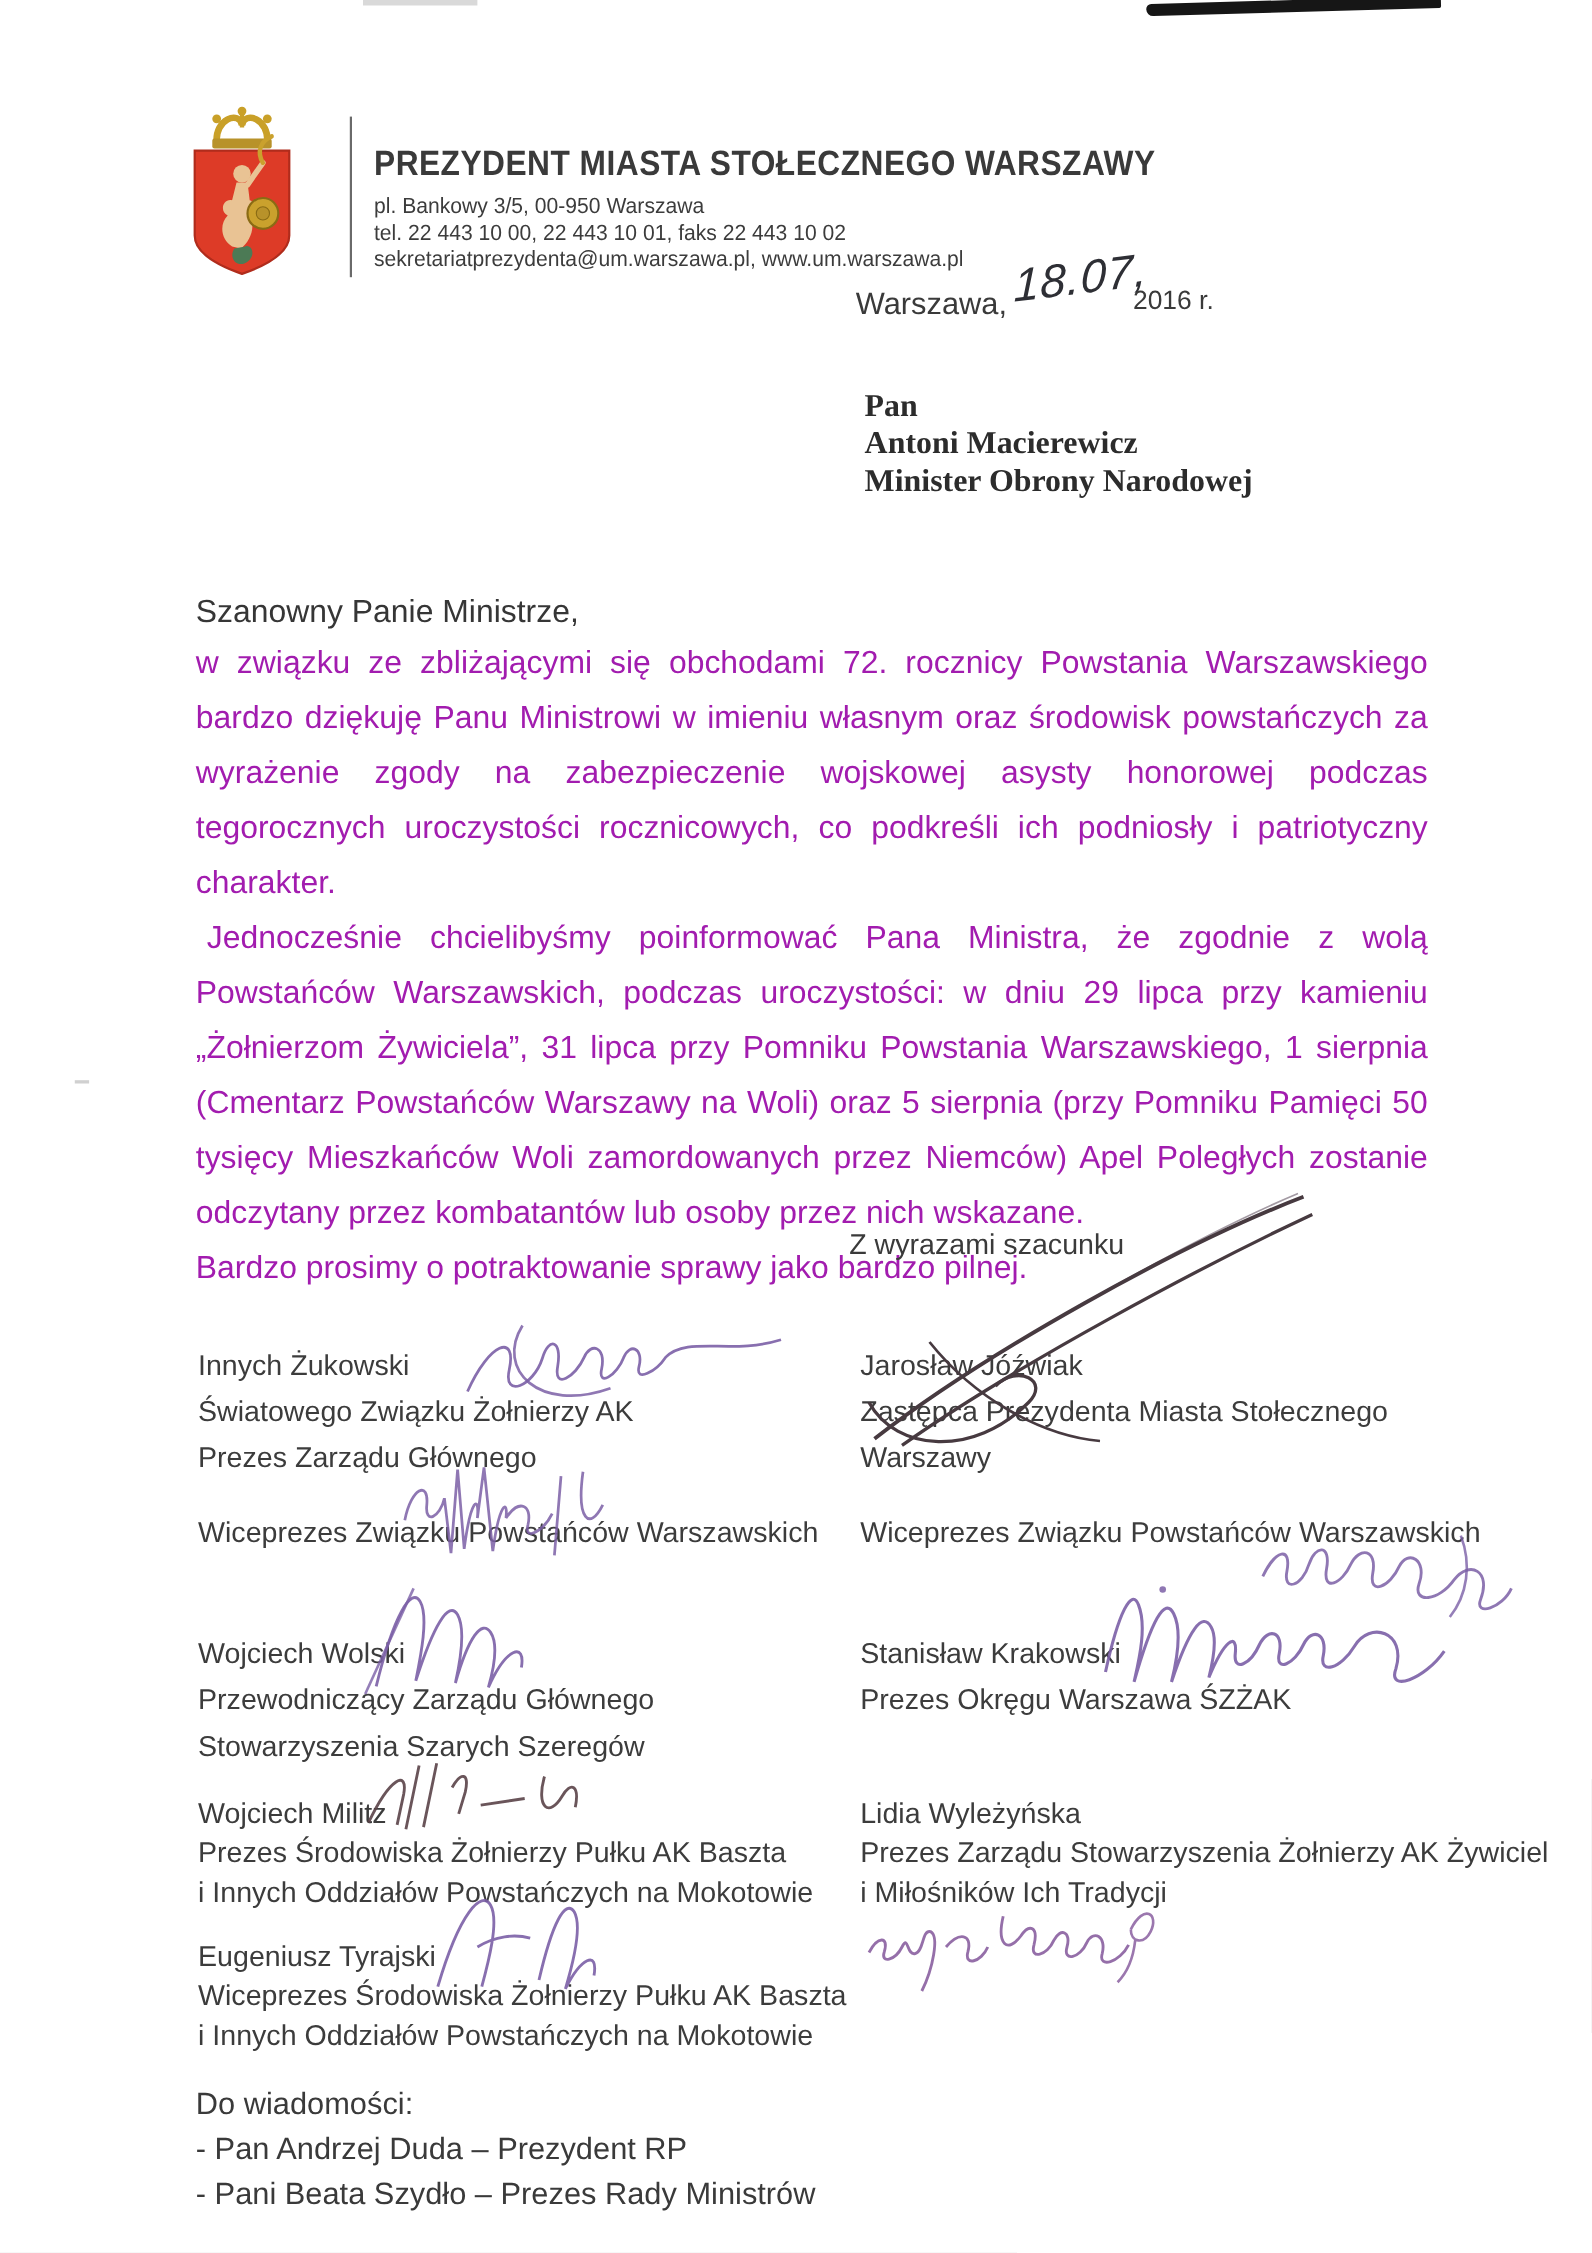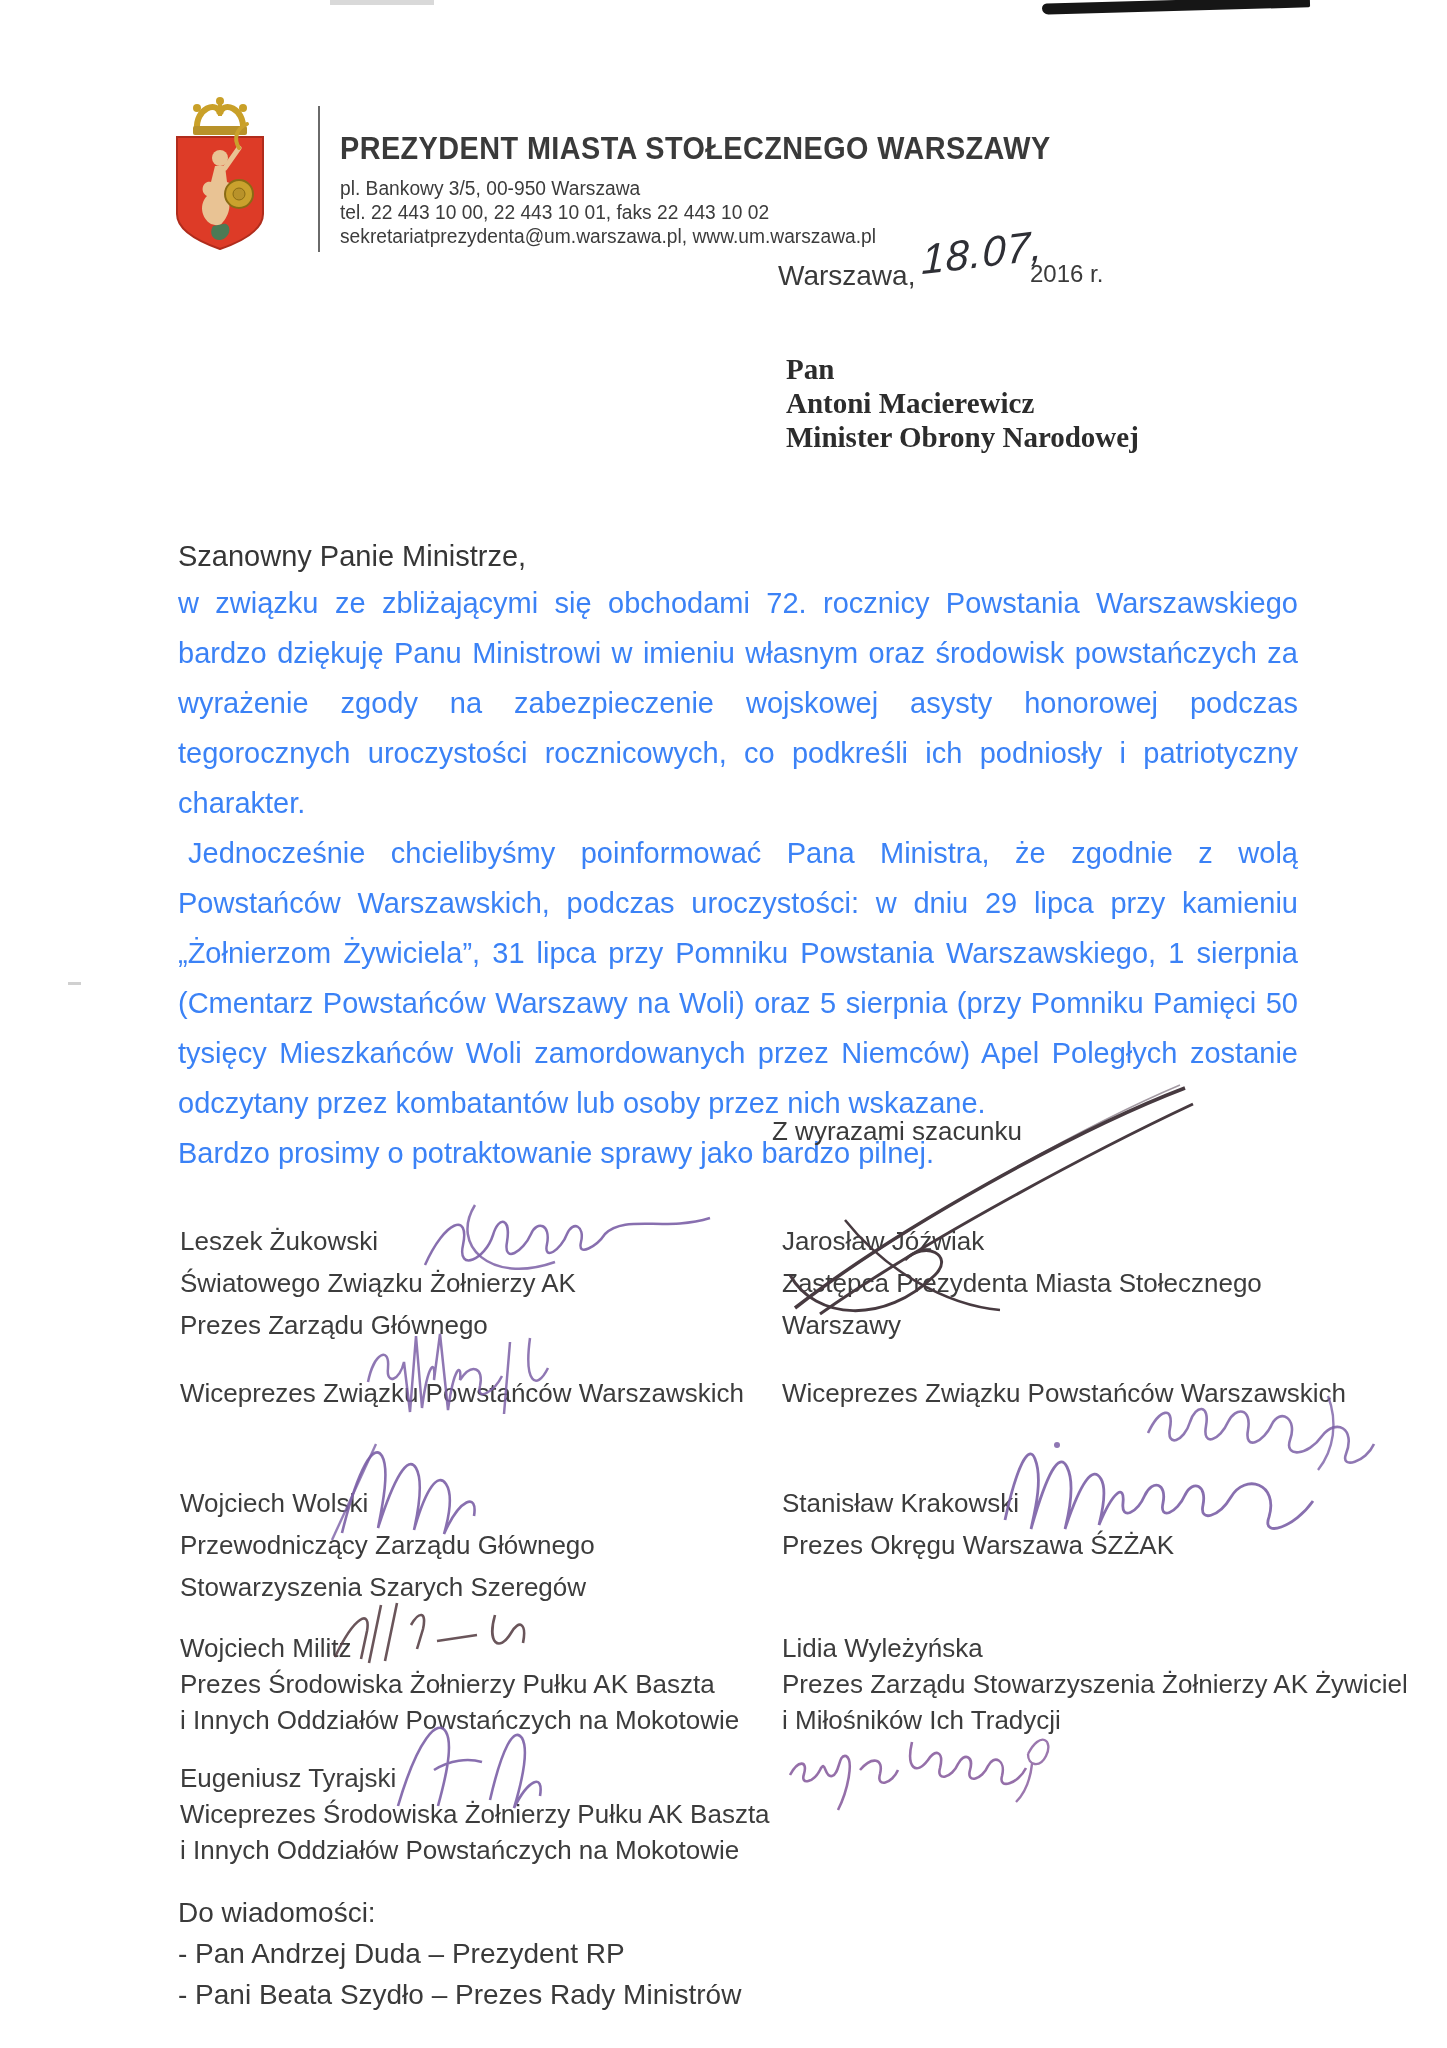--- a/index.html
+++ b/index.html
@@ -14,21 +14,21 @@
   .lh-divider{left:318px;top:106px;width:2px;height:146px;background:#6a6a6a;}
   
   .date-city{left:778px;top:260px;font-size:28px;color:#3a3a3a;}
   .date-hand{left:922px;top:236px;font-size:42px;font-style:italic;color:#2e2f35;
              transform:rotate(-7deg) skewX(-8deg);transform-origin:left top;letter-spacing:1px;}
   .date-year{left:1030px;top:260px;font-size:24px;color:#3a3a3a;}
   
   .addressee{left:786px;top:352px;font-family:"Liberation Serif", serif;font-weight:bold;
              font-size:29px;line-height:34px;color:#2c2c2c;}
   .salutation{left:178px;top:540px;font-size:29px;color:#363636;}
-  .bodytext{left:178px;top:578px;width:1120px;font-size:29px;line-height:50px;color:#3b82f6;}
+  .bodytext{left:178px;top:578px;width:1120px;font-size:29px;line-height:50px;color:#a21caf;}
   .bodytext p{margin:0;text-align:justify;}
   .bodytext p.lastp{text-align:left;}
   .bodytext p.indent{text-indent:10px;}
   .closing{left:772px;top:1116px;font-size:26px;color:#3a3a3a;}
   
   .sigblock{font-size:26px;line-height:42px;color:#3c3c3c;white-space:nowrap;}
   .sigblock.tight{line-height:36px;}
   .ccblock{left:178px;top:1892px;font-size:28px;line-height:41px;color:#3a3a3a;white-space:nowrap;}
   
   .artifact-tr{left:1042px;top:0px;width:268px;height:11px;background:#161616;
@@ -93,21 +93,21 @@
   <div class="abs salutation">Szanowny Panie Ministrze,</div>
   <div class="abs bodytext">
     <p>w związku ze zbliżającymi się obchodami 72. rocznicy Powstania Warszawskiego bardzo dziękuję Panu Ministrowi w imieniu własnym oraz środowisk powstańczych za wyrażenie zgody na zabezpieczenie wojskowej asysty honorowej podczas tegorocznych uroczystości rocznicowych, co podkreśli ich podniosły i patriotyczny charakter.</p>
     <p class="indent">Jednocześnie chcielibyśmy poinformować Pana Ministra, że zgodnie z wolą Powstańców Warszawskich, podczas uroczystości: w dniu 29 lipca przy kamieniu „Żołnierzom Żywiciela”, 31 lipca przy Pomniku Powstania Warszawskiego, 1 sierpnia (Cmentarz Powstańców Warszawy na Woli) oraz 5 sierpnia (przy Pomniku Pamięci 50 tysięcy Mieszkańców Woli zamordowanych przez Niemców) Apel Poległych zostanie odczytany przez kombatantów lub osoby przez nich wskazane.</p>
     <p class="lastp">Bardzo prosimy o potraktowanie sprawy jako bardzo pilnej.</p>
   </div>
 
   <div class="abs closing">Z wyrazami szacunku</div>
 
   <div class="abs sigblock" style="left:180px;top:1220px;">
-    <div>Leszek Żukowski</div>
+    <div>Innych Żukowski</div>
     <div>Światowego Związku Żołnierzy AK</div>
     <div>Prezes Zarządu Głównego</div>
   </div>
   <div class="abs sigblock" style="left:180px;top:1372px;">
     <div>Wiceprezes Związku Powstańców Warszawskich</div>
   </div>
   <div class="abs sigblock" style="left:180px;top:1482px;">
     <div>Wojciech Wolski</div>
     <div>Przewodniczący Zarządu Głównego</div>
     <div>Stowarzyszenia Szarych Szeregów</div>

